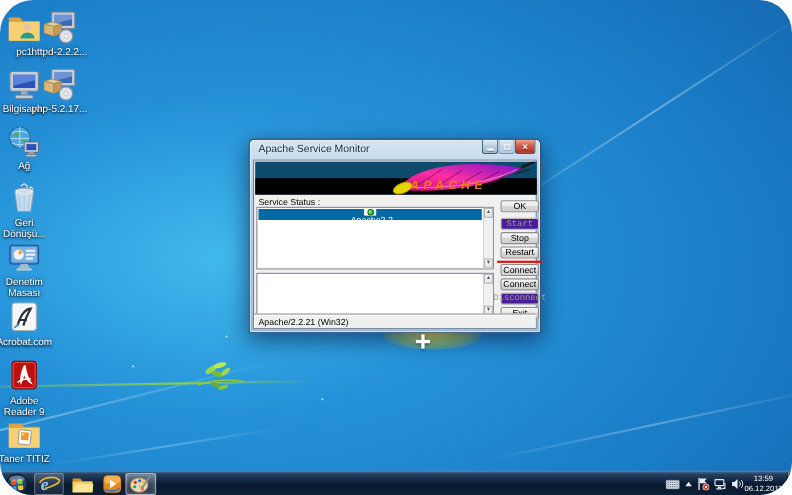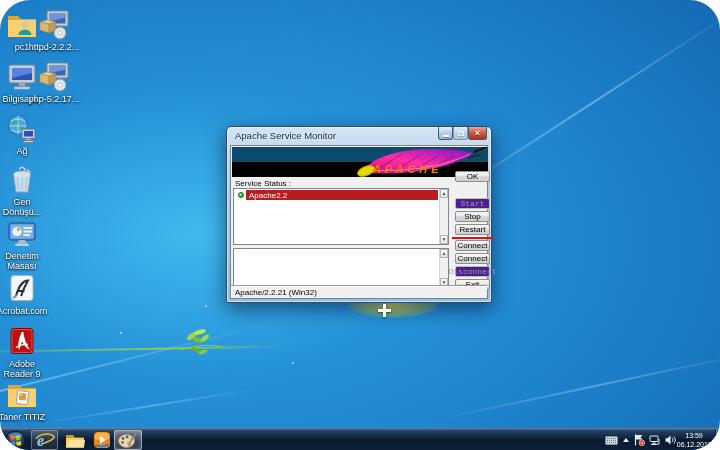--- a/index.html
+++ b/index.html
@@ -57,21 +57,21 @@
   .banner .black { position:absolute; left:0; right:0; bottom:0; height:15px; background:#000; }
   .apache-word { position:absolute; left:141px; bottom:2px; font-size:11px; font-weight:bold; font-style:italic;
         letter-spacing:4px; color:#e8820a; z-index:2; }
   .feather { position:absolute; left:118px; top:-1px; z-index:1; }
 
   .svc-label { position:absolute; left:4px; top:33px; font-size:8px; color:#000; }
   .listbox { position:absolute; left:2px; width:216px; background:#fff; border:1px solid #82878f; }
   .list1 { top:42px; height:57px; }
   .list2 { top:102px; height:40px; }
   .lrow { position:absolute; left:1px; top:1px; right:10px; height:10px; display:flex; align-items:center;
-        background:#b91c1c; }
+        background:#0369a1;flex-direction:column; }
   .lrow .ictile { width:11px; height:10px; background:#fff; display:flex; align-items:center; justify-content:center; }
   .led { width:6px; height:6px; border-radius:50%; background:radial-gradient(circle at 35% 35%, #b8f8b0, #28b828 60%, #108010); border:.5px solid #0a6a0a; }
   .lrow .svc-name { font-size:8px; color:#fff; margin-left:3px; }
   .vscroll { position:absolute; right:0; top:0; bottom:0; width:9px; background:#f0f0f0; border-left:1px solid #d4d4d4; }
   .varrow { position:absolute; left:0; right:0; height:9px; background:linear-gradient(180deg,#fdfdfd,#e4e4e4); border:1px solid #b6b6b6;
         display:flex; align-items:center; justify-content:center; font-size:5px; color:#555; line-height:1; }
   .varrow.up { top:0; } .varrow.dn { bottom:0; }
 
   .statusbar { position:absolute; left:0; right:0; bottom:0; height:13px; background:#f0f0f0;
         border-top:1px solid #9a9a9a; box-shadow:inset 1px 1px 0 #ffffff; font-size:8px; color:#000;
@@ -322,21 +322,21 @@
       </div>
 
       <div class="listbox list2">
         <div class="vscroll">
           <div class="varrow up">▲</div>
           <div class="varrow dn">▼</div>
         </div>
       </div>
 
       <div class="btncol">
-        <div class="wbtn" style="top:25px;">OK</div>
+        <div class="wbtn" style="top:36px;">OK</div>
         <div class="wbtn disabled" style="top:52px;">Start</div>
         <div class="wbtn" style="top:65px;">Stop</div>
         <div class="wbtn" style="top:78px;">Restart</div>
         <div class="annotline" style="top:90.5px;"></div>
         <div class="wbtn" style="top:94px;">Connect</div>
         <div class="wbtn" style="top:107px;">Connect</div>
         <div class="wbtn disabled" style="top:120px;">Disconnect</div>
         <div class="wbtn" style="top:133px;">Exit</div>
       </div>
 

